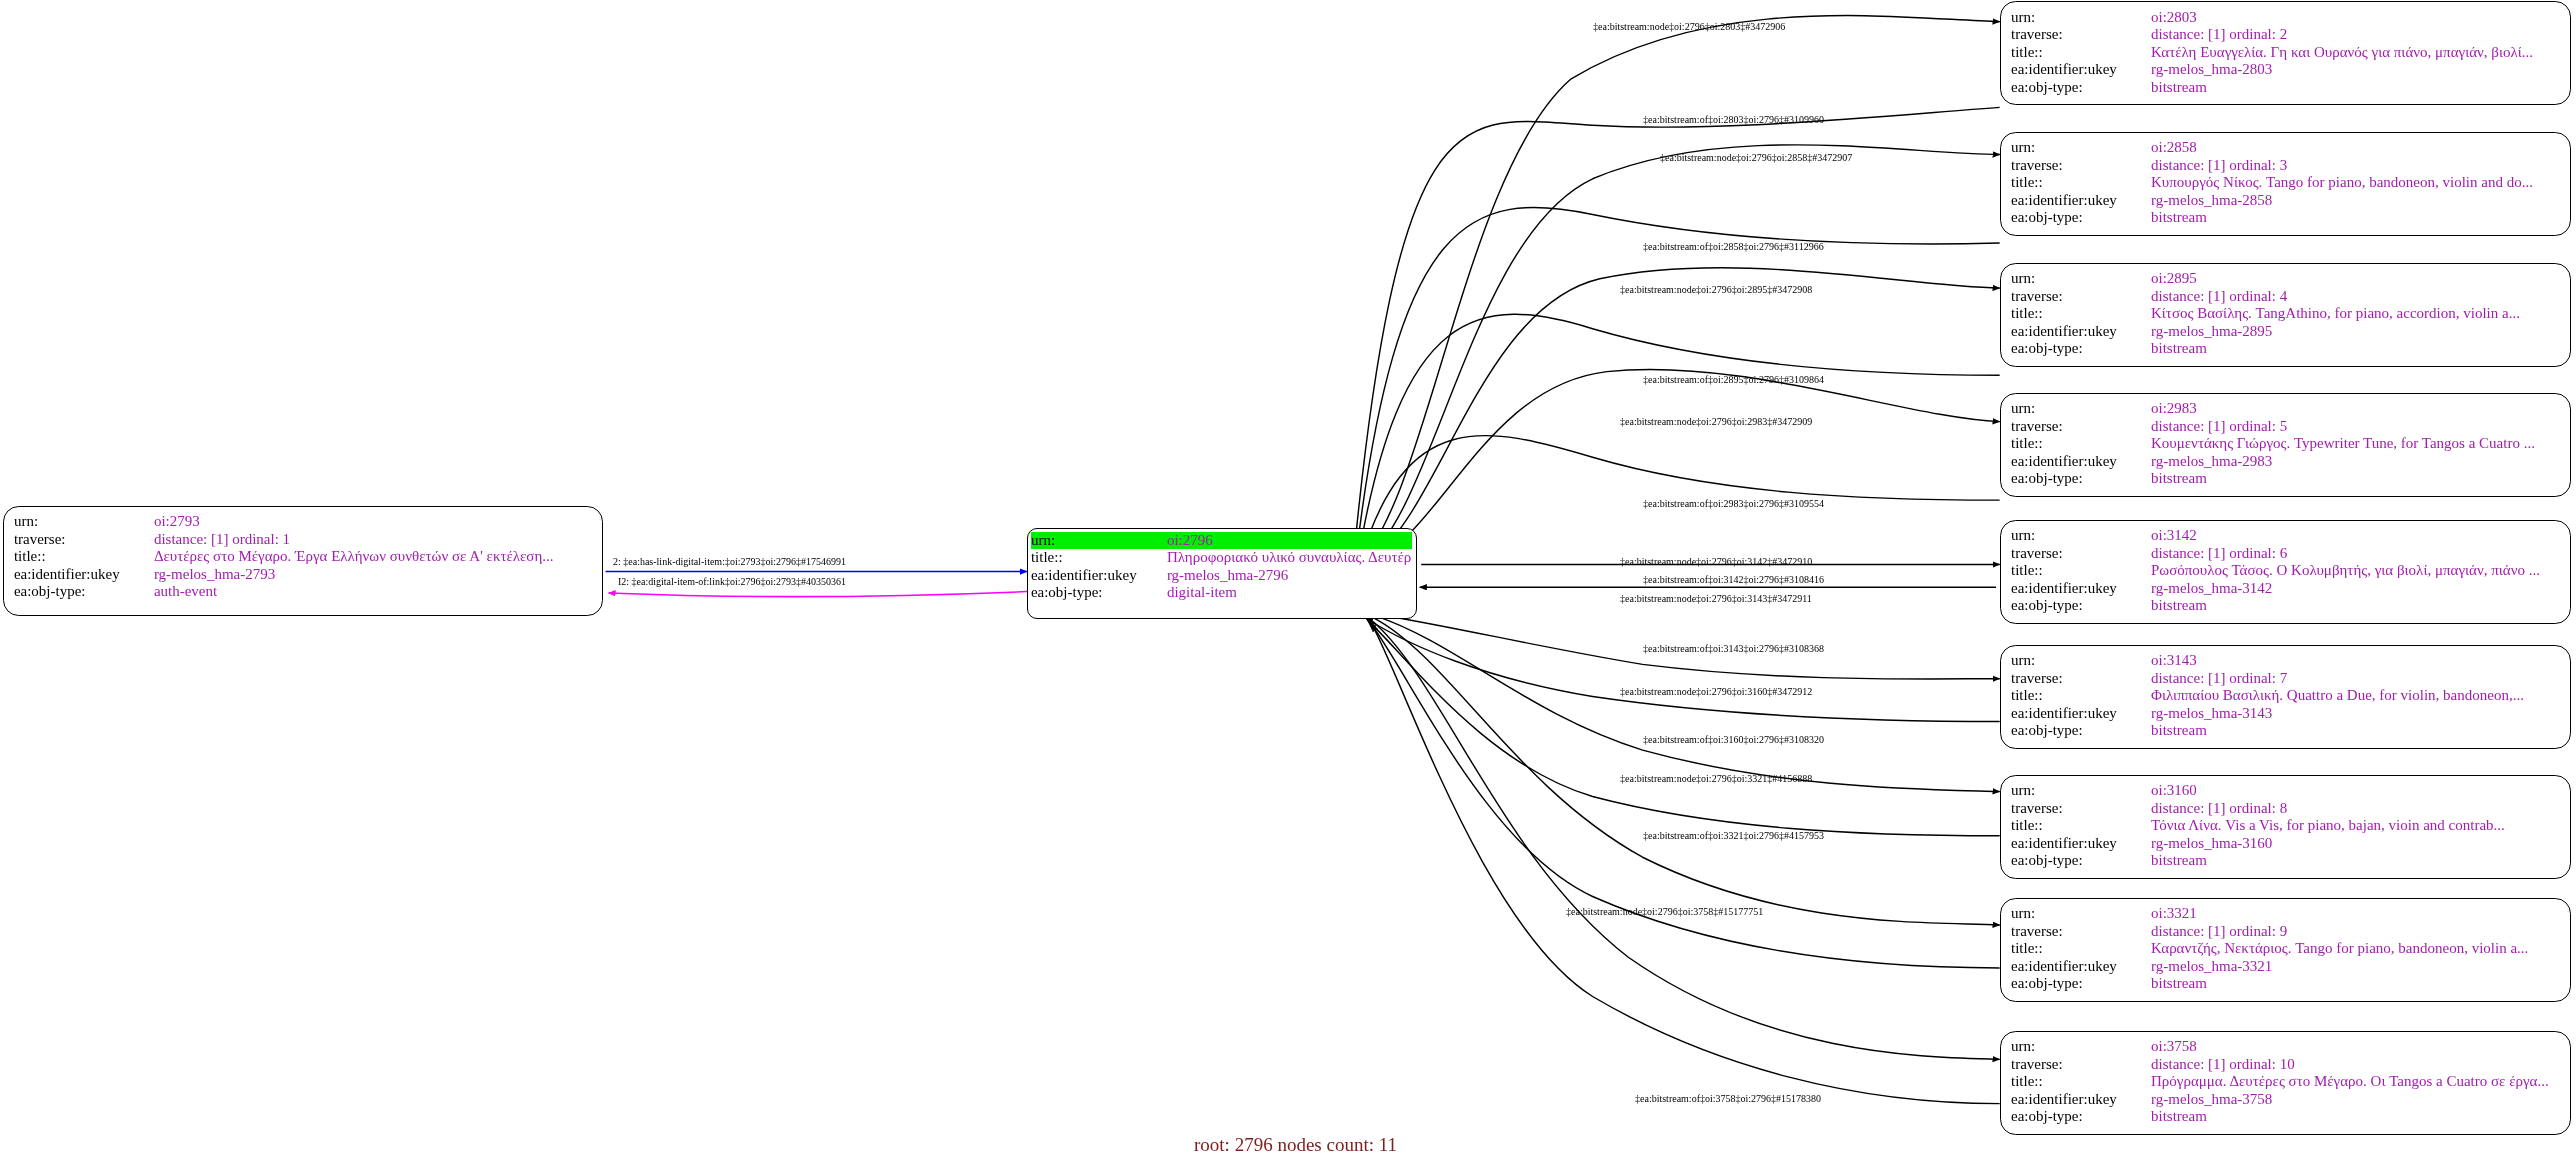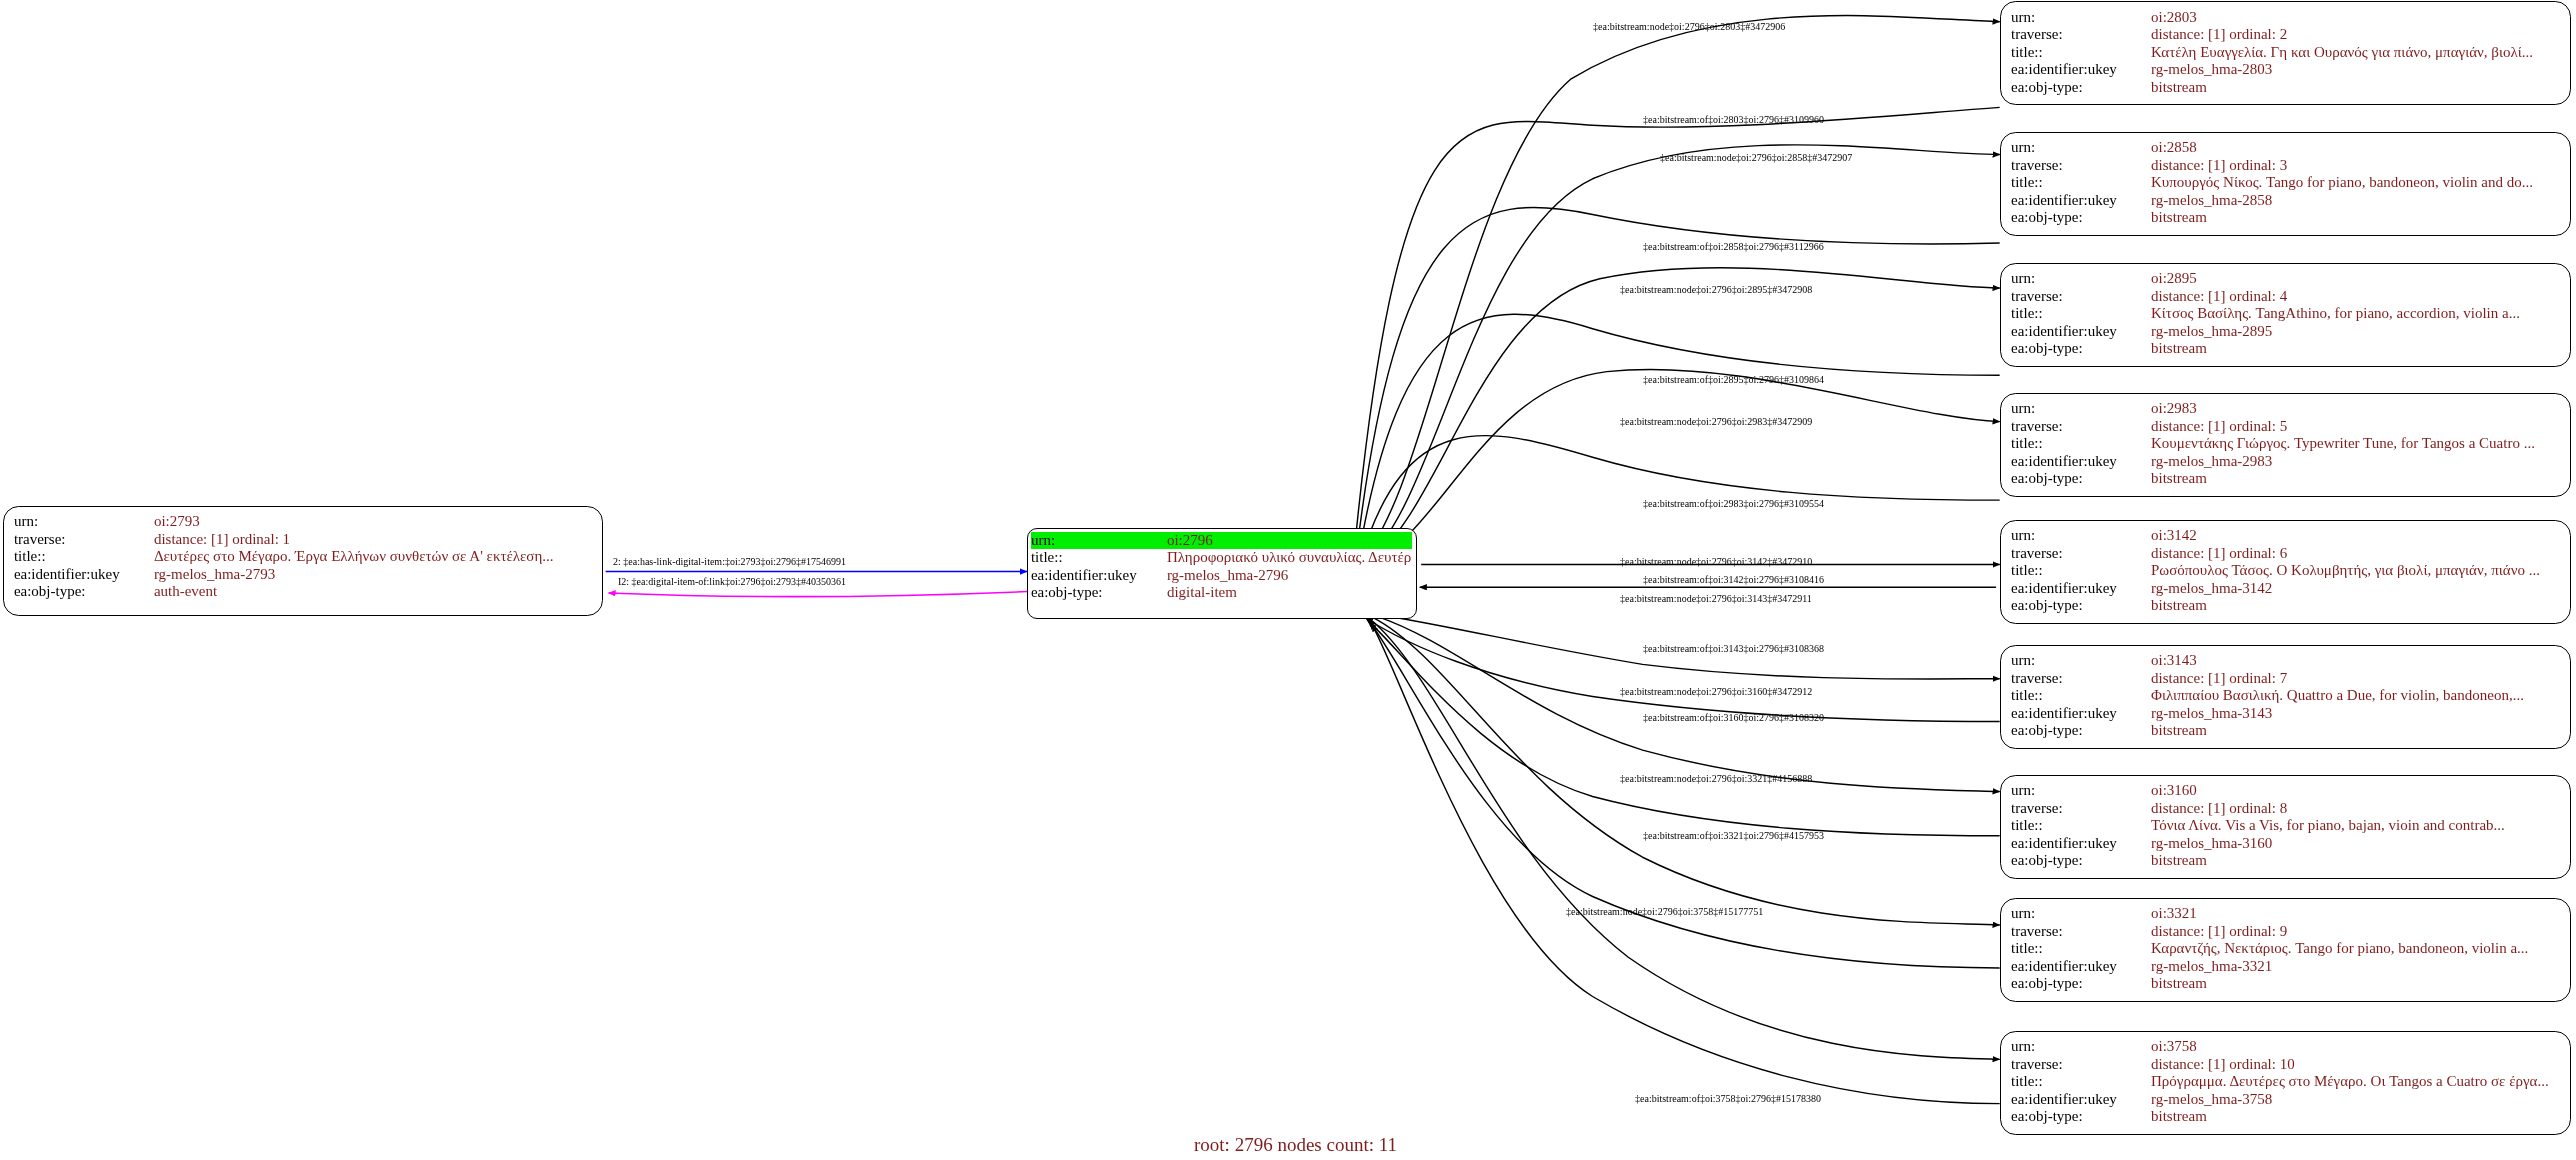--- a/index.html
+++ b/index.html
@@ -40,21 +40,21 @@
   }
   .node .k {
     flex: 0 0 auto;
     width: 140px;
     font-size: 15px;
     color: #000000;
   }
   .node .v {
     flex: 1 1 auto;
     font-size: 15px;
-    color: #7f1d1d;
+    color: #a21caf;
     overflow: hidden;
     text-overflow: clip;
     white-space: nowrap;
   }
   .node.root .row.urnrow {
     background: #00ee00;
   }
   .node.root .row.urnrow .k,
   .node.root .row.urnrow .v {
     background: #00ee00;
@@ -382,21 +382,21 @@
   <div class="edge-label" style="left:1643px; top:241px;">‡ea:bitstream:of‡oi:2858‡oi:2796‡#3112966</div>
   <div class="edge-label" style="left:1620px; top:284px;">‡ea:bitstream:node‡oi:2796‡oi:2895‡#3472908</div>
   <div class="edge-label" style="left:1643px; top:374px;">‡ea:bitstream:of‡oi:2895‡oi:2796‡#3109864</div>
   <div class="edge-label" style="left:1620px; top:416px;">‡ea:bitstream:node‡oi:2796‡oi:2983‡#3472909</div>
   <div class="edge-label" style="left:1643px; top:498px;">‡ea:bitstream:of‡oi:2983‡oi:2796‡#3109554</div>
   <div class="edge-label" style="left:1620px; top:556px;">‡ea:bitstream:node‡oi:2796‡oi:3142‡#3472910</div>
   <div class="edge-label" style="left:1643px; top:574px;">‡ea:bitstream:of‡oi:3142‡oi:2796‡#3108416</div>
   <div class="edge-label" style="left:1620px; top:593px;">‡ea:bitstream:node‡oi:2796‡oi:3143‡#3472911</div>
   <div class="edge-label" style="left:1643px; top:643px;">‡ea:bitstream:of‡oi:3143‡oi:2796‡#3108368</div>
   <div class="edge-label" style="left:1620px; top:686px;">‡ea:bitstream:node‡oi:2796‡oi:3160‡#3472912</div>
-  <div class="edge-label" style="left:1643px; top:712px;">‡ea:bitstream:of‡oi:3160‡oi:2796‡#3108320</div>
+  <div class="edge-label" style="left:1643px; top:734px;">‡ea:bitstream:of‡oi:3160‡oi:2796‡#3108320</div>
   <div class="edge-label" style="left:1620px; top:773px;">‡ea:bitstream:node‡oi:2796‡oi:3321‡#4156888</div>
   <div class="edge-label" style="left:1643px; top:830px;">‡ea:bitstream:of‡oi:3321‡oi:2796‡#4157953</div>
   <div class="edge-label" style="left:1566px; top:906px;">‡ea:bitstream:node‡oi:2796‡oi:3758‡#15177751</div>
   <div class="edge-label" style="left:1635px; top:1093px;">‡ea:bitstream:of‡oi:3758‡oi:2796‡#15178380</div>
 
   <div class="caption" style="left:1194px; top:1134px;">root: 2796 nodes count: 11</div>
 
 </div>
 
 

